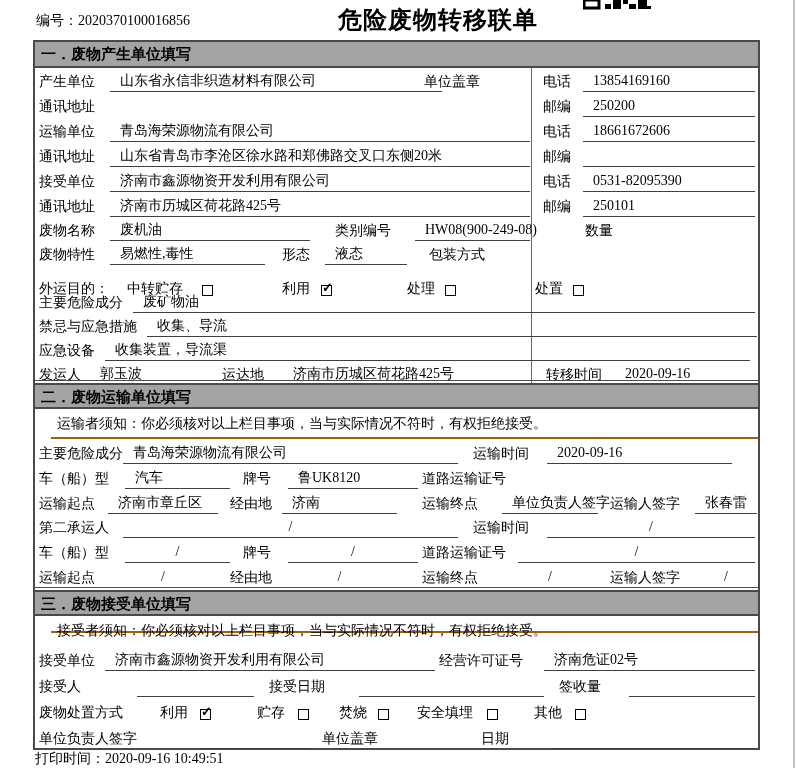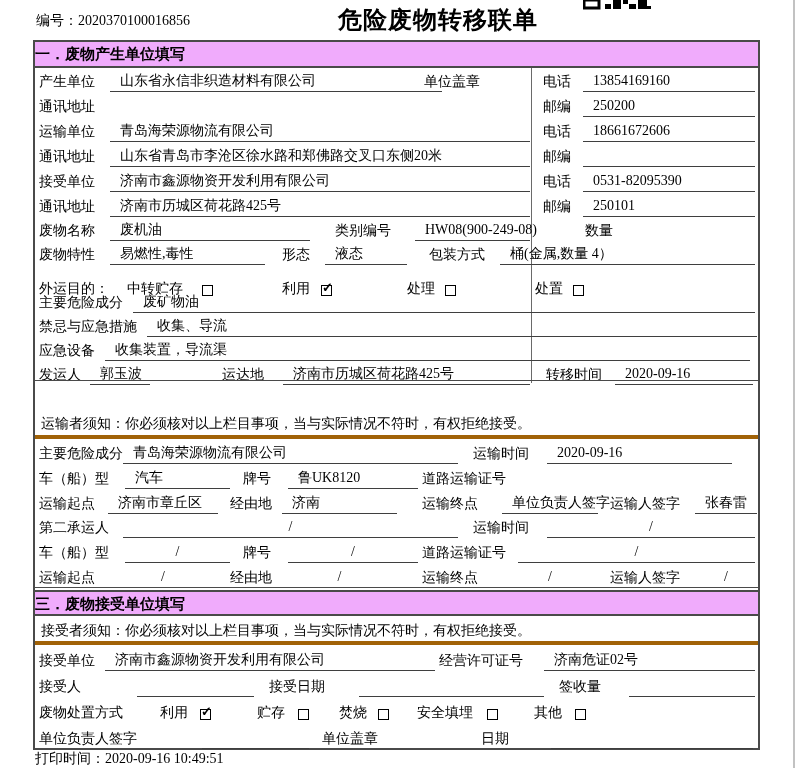--- a/index.html
+++ b/index.html
@@ -9,24 +9,24 @@
     color:#000;font-size:14px;
   }
   
   #doc-no{position:absolute;left:36px;top:12px;font-size:14px;white-space:nowrap;}
   #title{position:absolute;left:338px;top:4px;font-size:24px;font-weight:bold;letter-spacing:1px;white-space:nowrap;margin:0;}
   #qr{position:absolute;left:583px;top:0;}
   
   #page-edge{position:absolute;left:793px;top:0;width:2px;height:768px;background:#c2c2c2;}
   
   #form{position:absolute;left:33px;top:40px;width:727px;height:710px;border:2px solid #4a4a4a;box-sizing:border-box;}
-  .sech{position:absolute;left:0;right:0;height:26px;line-height:24px;font-weight:bold;font-size:15px;border-bottom:2px solid #4a4a4a;box-sizing:border-box;background:#f0abfc;}
+  .sech{position:absolute;left:0;right:0;height:26px;line-height:24px;font-weight:bold;font-size:15px;padding-left:6px;border-bottom:2px solid #4a4a4a;box-sizing:border-box;background:#a3a3a3;}
   .sech.mid{border-top:2px solid #4a4a4a;}
   .hline{position:absolute;left:0;right:0;height:1px;background:#4a4a4a;}
-  .note{position:absolute;left:0;right:0;height:30px;line-height:29px;padding-left:6px;border-bottom:4px solid #a16207;box-sizing:border-box;white-space:nowrap;}
+  .note{position:absolute;left:16px;right:0;height:30px;line-height:29px;padding-left:6px;border-bottom:2px solid #a16207;box-sizing:border-box;white-space:nowrap;}
   .r{position:absolute;left:0;right:0;height:24px;}
   .r .lb{position:absolute;bottom:1px;line-height:22px;white-space:nowrap;overflow:visible;}
   .r .f{position:absolute;bottom:2px;height:21px;line-height:20px;border-bottom:1px solid #3f3f3f;white-space:nowrap;padding-left:10px;box-sizing:border-box;}
   .r .f.c{padding-left:0;text-align:center;}
   .cb{position:absolute;bottom:5px;width:11px;height:11px;border:1px solid #000;box-sizing:border-box;}
   .cb.checked::after{content:"\2713";position:absolute;left:0px;top:-5px;font-size:13px;font-weight:bold;line-height:13px;}
   #vdiv1{position:absolute;left:496px;top:26px;width:1px;height:315px;background:#6a6a6a;}
   
   #print-time{position:absolute;left:35px;top:750px;font-size:14px;white-space:nowrap;}
 </style>
@@ -100,21 +100,20 @@
     <span class="f" style="left:380px;width:115px">HW08(900-249-08)</span>
     <span class="lb" style="left:550px;width:34px">数量</span>
   </div>
 
   <div class="r" style="top:201px">
     <span class="lb" style="left:4px;width:62px">废物特性</span>
     <span class="f" style="left:75px;width:155px">易燃性,毒性</span>
     <span class="lb" style="left:247px;width:32px">形态</span>
     <span class="f" style="left:290px;width:82px">液态</span>
     <span class="lb" style="left:394px;width:62px">包装方式</span>
-    <span class="f" style="left:465px;width:255px">桶(金属,数量 4）</span>
   </div>
 
   <div class="r" style="top:235px">
     <span class="lb" style="left:4px;width:80px">外运目的：</span>
     <span class="lb" style="left:92px;width:62px">中转贮存</span>
     <span class="cb" style="left:167px"></span>
     <span class="lb" style="left:247px;width:32px">利用</span>
     <span class="cb checked" style="left:286px"></span>
     <span class="lb" style="left:372px;width:32px">处理</span>
     <span class="cb" style="left:410px"></span>
@@ -141,20 +140,21 @@
     <span class="lb" style="left:4px;width:48px">发运人</span>
     <span class="f" style="left:55px;width:60px">郭玉波</span>
     <span class="lb" style="left:187px;width:48px">运达地</span>
     <span class="f" style="left:248px;width:247px">济南市历城区荷花路425号</span>
     <span class="lb" style="left:511px;width:62px">转移时间</span>
     <span class="f" style="left:580px;width:138px">2020-09-16</span>
   </div>
 
   <div class="hline" style="top:338px"></div>
 
+  <div class="sech mid" style="top:341px">二．废物运输单位填写</div>
   <div class="note" style="top:367px">运输者须知：你必须核对以上栏目事项，当与实际情况不符时，有权拒绝接受。</div>
 
   <div class="r" style="top:400px">
     <span class="lb" style="left:4px;width:76px">主要危险成分</span>
     <span class="f" style="left:88px;width:335px">青岛海荣源物流有限公司</span>
     <span class="lb" style="left:438px;width:62px">运输时间</span>
     <span class="f" style="left:512px;width:185px">2020-09-16</span>
   </div>
 
   <div class="r" style="top:425px">
@@ -199,21 +199,21 @@
     <span class="f c" style="left:247px;width:115px">/</span>
     <span class="lb" style="left:387px;width:62px">运输终点</span>
     <span class="f c" style="left:467px;width:96px">/</span>
     <span class="lb" style="left:575px;width:76px">运输人签字</span>
     <span class="f c" style="left:660px;width:62px">/</span>
   </div>
 
   <div class="hline" style="top:545px"></div>
 
   <div class="sech mid" style="top:548px">三．废物接受单位填写</div>
-  <div class="note" style="top:574px;height:29px">接受者须知：你必须核对以上栏目事项，当与实际情况不符时，有权拒绝接受。</div>
+  <div class="note" style="top:574px;height:17px">接受者须知：你必须核对以上栏目事项，当与实际情况不符时，有权拒绝接受。</div>
 
   <div class="r" style="top:606px;height:25px">
     <span class="lb" style="left:4px;width:62px">接受单位</span>
     <span class="f" style="left:70px;width:330px">济南市鑫源物资开发利用有限公司</span>
     <span class="lb" style="left:404px;width:90px">经营许可证号</span>
     <span class="f" style="left:509px;width:211px">济南危证02号</span>
   </div>
 
   <div class="r" style="top:632px;height:25px">
     <span class="lb" style="left:4px;width:48px">接受人</span>

